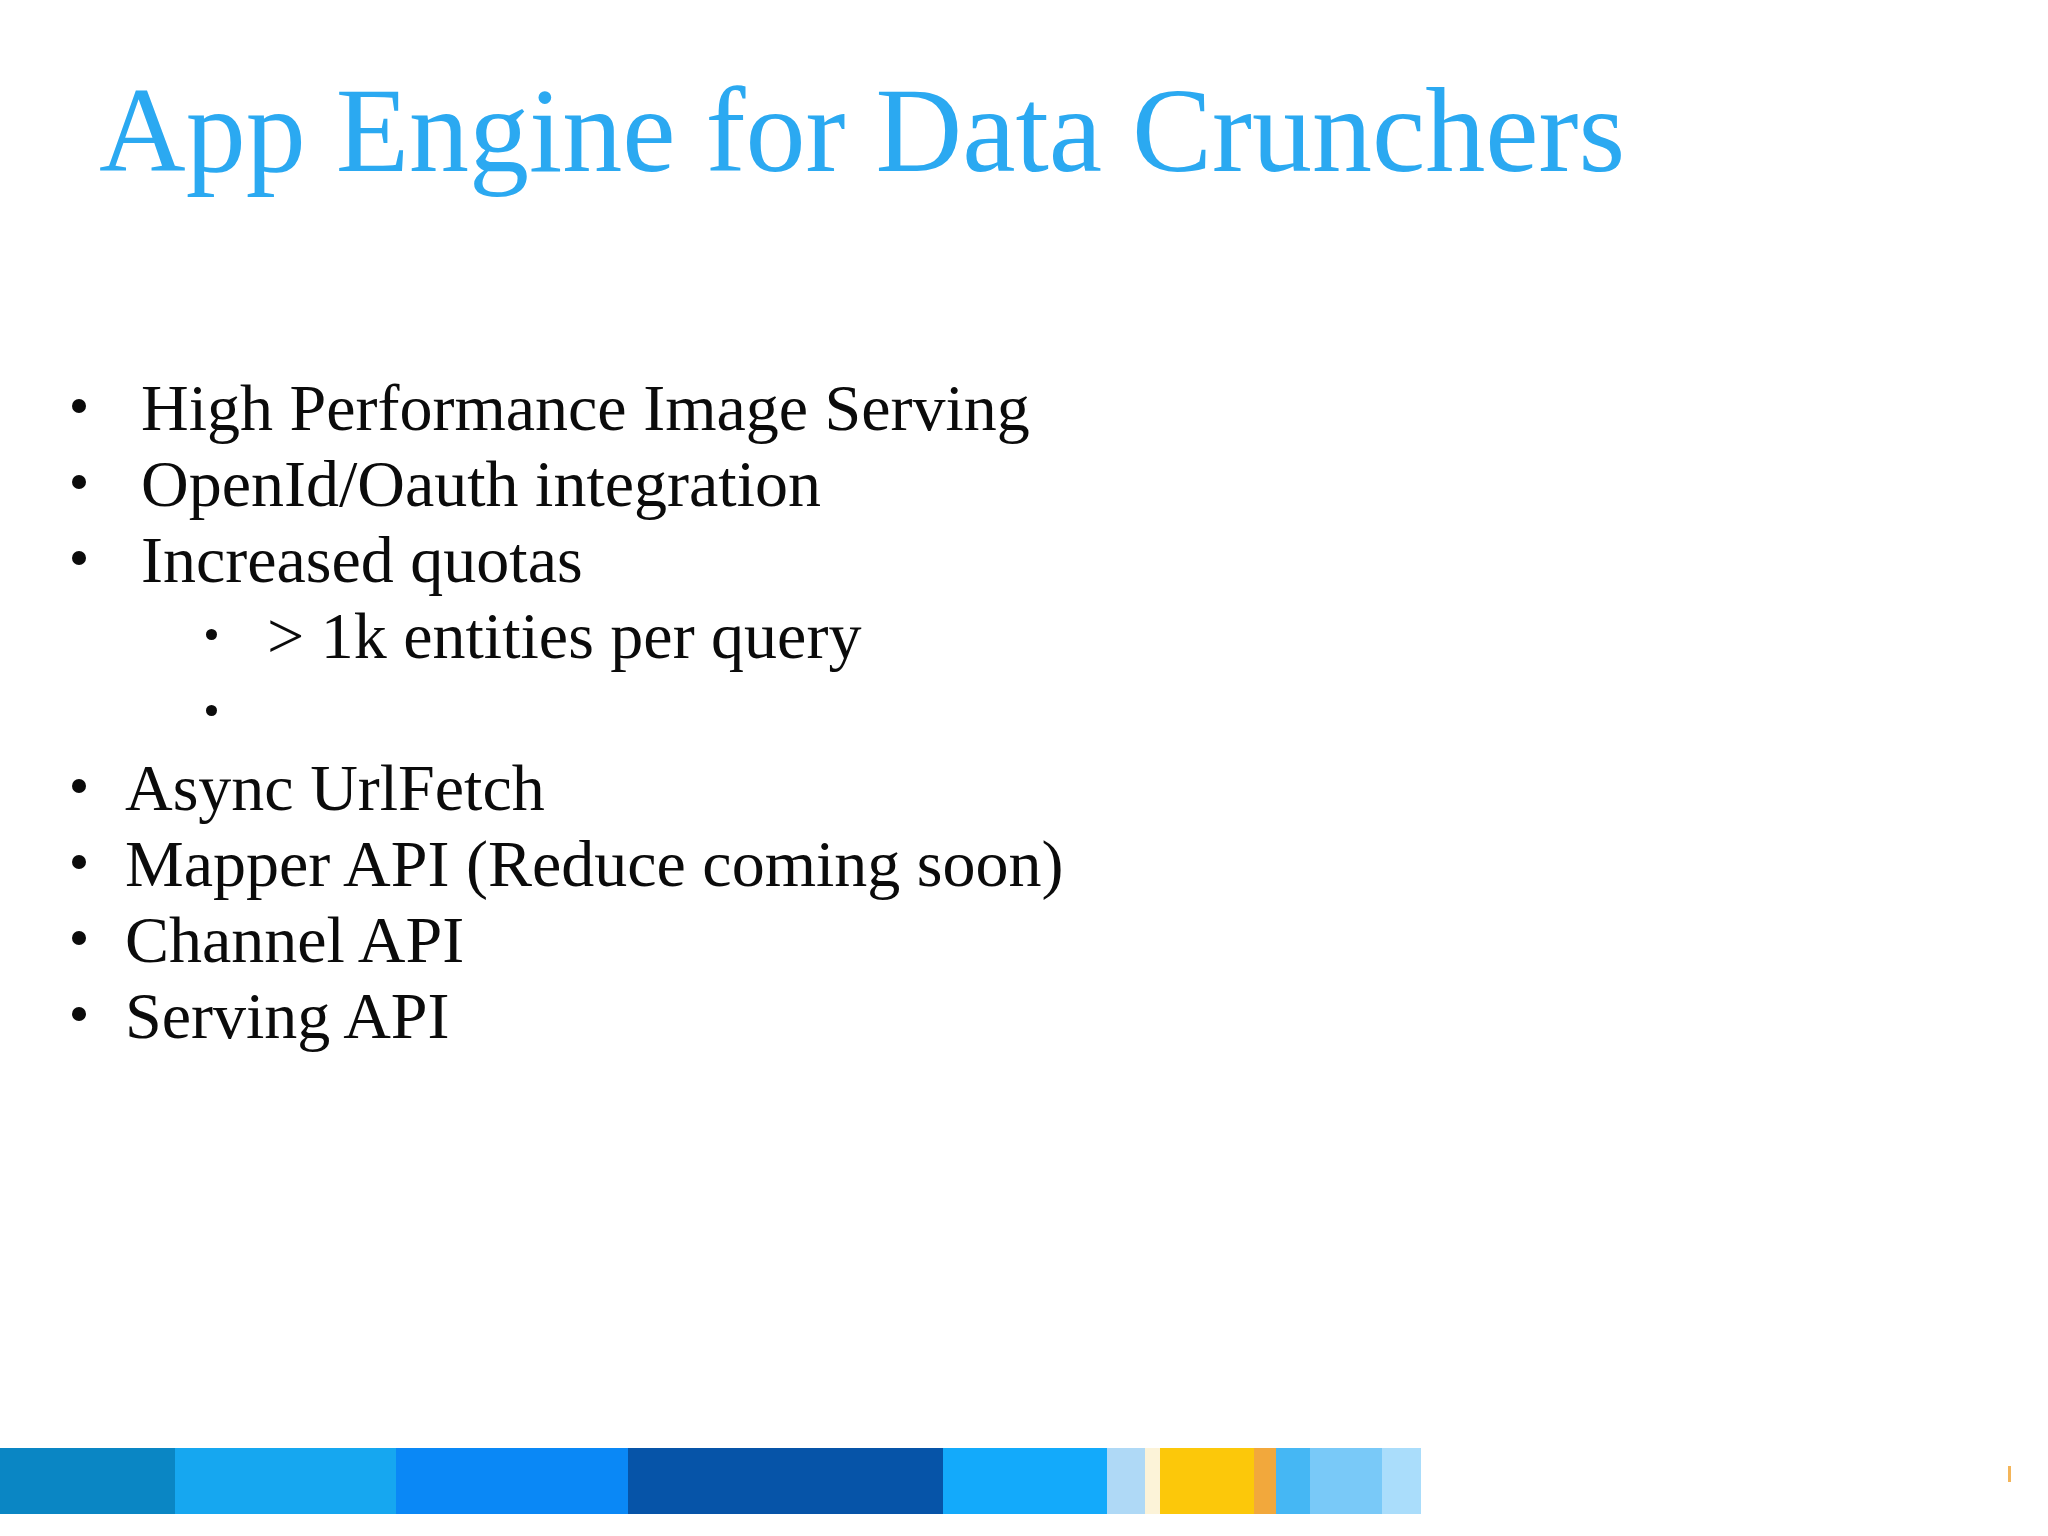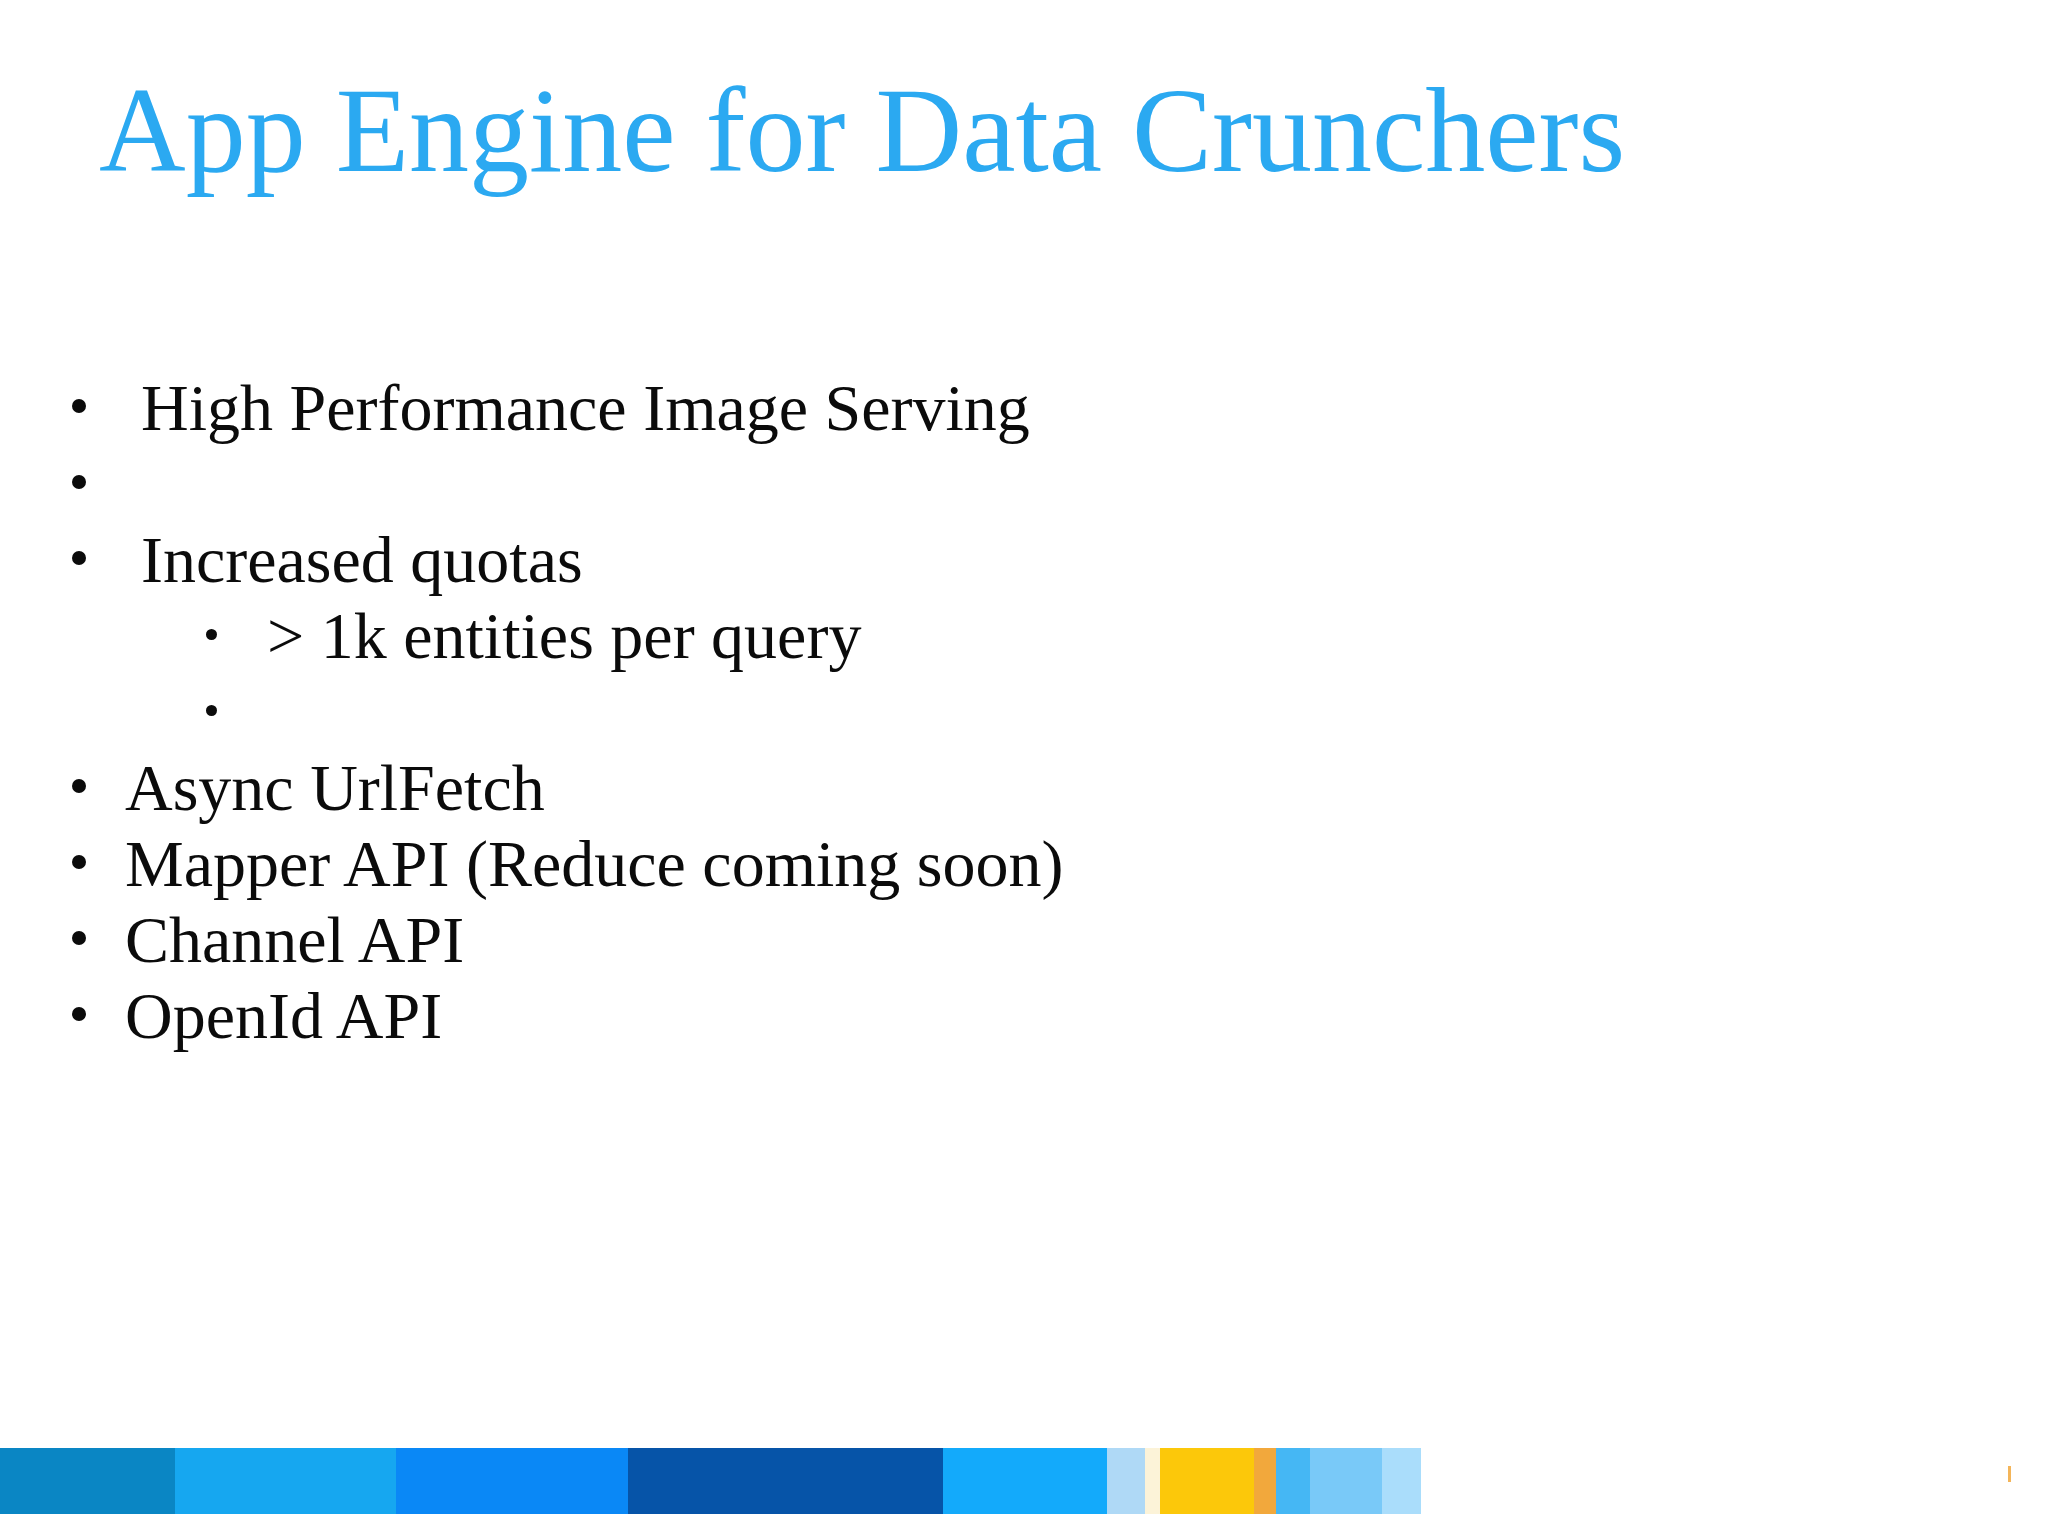--- a/index.html
+++ b/index.html
@@ -83,20 +83,21 @@
 
   <div class="bullet-block">
 
     <div class="row l1a">
       <span class="dot"></span>
       <span class="txt">High Performance Image Serving</span>
     </div>
 
     <div class="row l1a">
       <span class="dot"></span>
+      <span class="txt">OpenId/Oauth integration</span>
     </div>
 
     <div class="row l1a">
       <span class="dot"></span>
       <span class="txt">Increased quotas</span>
     </div>
 
     <div class="row l2">
       <span class="dot"></span>
       <span class="txt">&gt; 1k entities per query</span>
@@ -116,21 +117,21 @@
       <span class="txt">Mapper API (Reduce coming soon)</span>
     </div>
 
     <div class="row l1b">
       <span class="dot"></span>
       <span class="txt">Channel API</span>
     </div>
 
     <div class="row l1b">
       <span class="dot"></span>
-      <span class="txt">OpenId API</span>
+      <span class="txt">Serving API</span>
     </div>
 
   </div>
 
   <div class="footer-stripe">
     <span class="seg s0" style="background: rgb(10, 134, 196);"></span>
     <span class="seg s1" style="background: rgb(22, 167, 240);"></span>
     <span class="seg s2" style="background: rgb(10, 136, 246);"></span>
     <span class="seg s3" style="background: rgb(6, 84, 168);"></span>
     <span class="seg s4" style="background: rgb(19, 170, 251);"></span>

